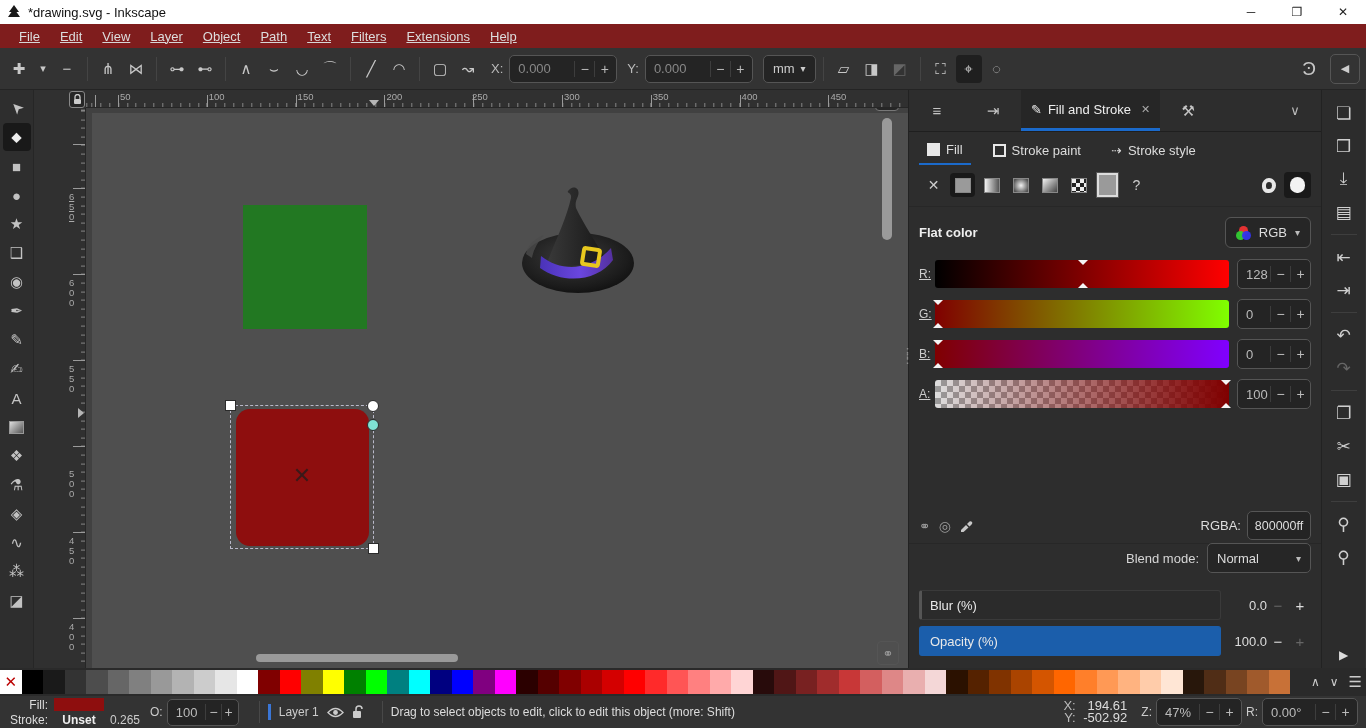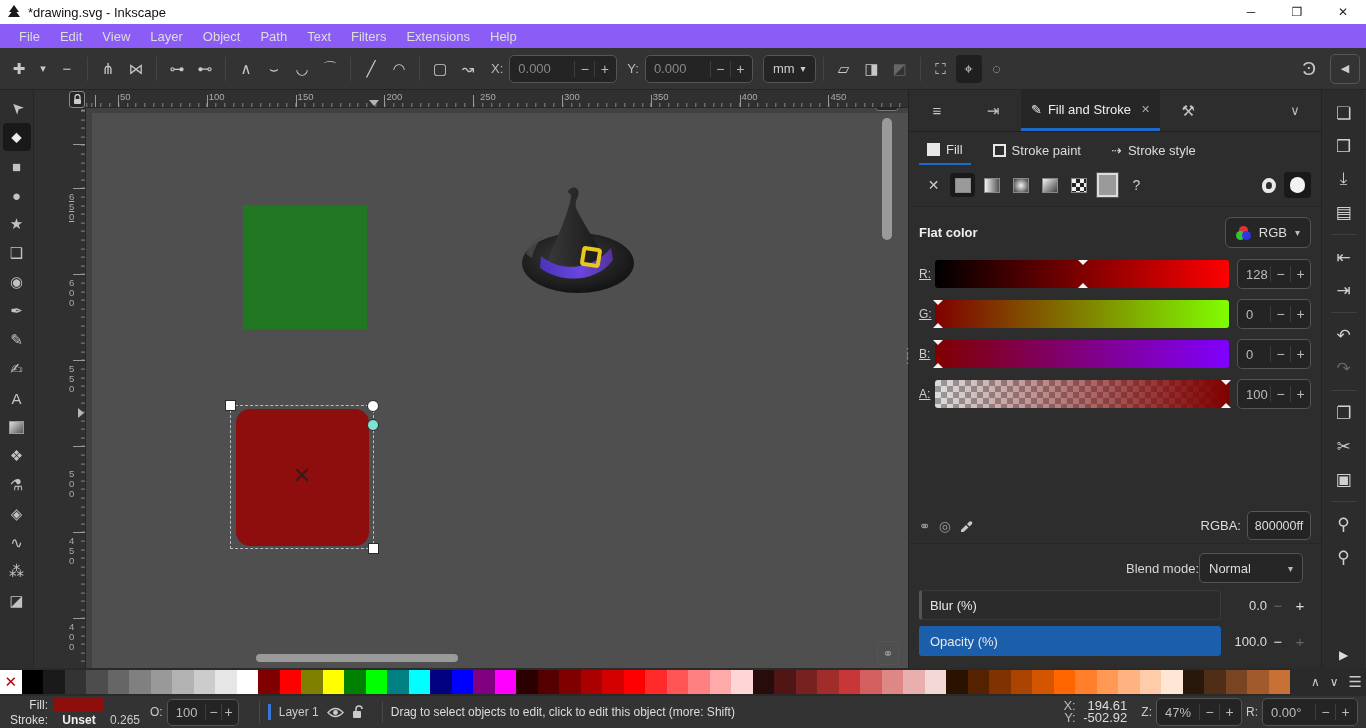--- a/index.html
+++ b/index.html
@@ -7,21 +7,21 @@
     font-family:"Liberation Sans","DejaVu Sans",sans-serif; font-size:13px; color:#d6d6d6; }
 
   
   #titlebar { height:24px; background:#ffffff; color:#111; display:flex; align-items:center; padding-left:6px; }
   #titlebar .logo { width:16px; height:16px; margin-right:6px; }
   #titlebar .title { font-size:13px; }
   #titlebar .wincontrols { margin-left:auto; display:flex; height:100%; }
   #titlebar .winbtn { width:46px; display:flex; align-items:center; justify-content:center; color:#222; font-size:12px; cursor:default; }
 
   
-  #menubar { height:24px; background:#8b5cf6; display:flex; align-items:center; padding-left:10px; gap:2px; }
+  #menubar { height:24px; background:#7f1d1d; display:flex; align-items:center; padding-left:10px; gap:2px;text-decoration:underline; }
   .menu-item { padding:2px 9px; color:#ddd; font-size:13px; }
 
   
   #toolbar { height:42px; background:#333; border-bottom:1px solid #242424; display:flex; align-items:center; padding:0 6px; gap:2px; }
   .tbtn { min-width:26px; height:28px; display:flex; align-items:center; justify-content:center; color:#c8c8c8; font-size:15px; border-radius:4px; }
   .tbtn.small { min-width:18px; font-size:11px; }
   .tbtn.active { background:#1f1f1f; }
   .tbtn.disabled { color:#666; }
   .tbsep { width:1px; height:24px; background:#444; margin:0 5px; }
   .spin { display:flex; align-items:center; background:#242424; border:1px solid #555; border-radius:5px; height:28px; padding:0 2px 0 8px; }
@@ -144,21 +144,21 @@
   .mark.top { top:0; border-top:5px solid #f5f5f5; }
   .mark.bot { bottom:0; border-bottom:5px solid #f5f5f5; }
   .slider-row .spin { margin-left:8px; width:74px; height:30px; padding:0 0 0 8px; }
   .slider-row .spin .spin-val { flex:1; margin-right:2px; }
 
   #rgba-row { position:absolute; left:0; right:0; top:418px; display:flex; align-items:center; padding:0 10px; height:36px; border-bottom:1px solid #272727; }
   #rgba-row .mini { color:#9a9a9a; font-size:14px; margin-right:8px; }
   #rgba-label { margin-left:auto; color:#ddd; }
   #rgba-input { width:64px; height:29px; background:#242424; border:1px solid #555; border-radius:5px; color:#ddd; display:flex; align-items:center; justify-content:center; margin-left:6px; font-size:12.5px; }
 
-  #blend-row { position:absolute; left:0; right:0; top:463px; display:flex; align-items:center; justify-content:flex-end; padding:0 18px; }
+  #blend-row { position:absolute; left:0; right:0; top:453px; display:flex; align-items:center; justify-content:flex-end; padding:0 10px; gap:8px; }
   #blend-dd { width:104px; height:30px; background:#262626; border:1px solid #555; border-radius:5px; display:flex; align-items:center; padding:0 9px; color:#ddd; }
   #blend-dd .arrow { margin-left:auto; font-size:10px; color:#bbb; }
 
   .fslider-row { position:absolute; left:10px; right:10px; height:30px; display:flex; align-items:center; }
   #blur-row { top:500px; } #opacity-row { top:536px; }
   .fslider { flex:1; height:30px; background:#2b2b2b; border:1px solid #3a3a3a; border-left:3px solid #555; border-radius:3px; display:flex; align-items:center; padding-left:8px; color:#e8e8e8; }
   .fslider.full { background:#1b5eab; border-color:#1b5eab; }
   .fval { width:42px; text-align:right; color:#ddd; margin-left:4px; }
   .fbtn { width:22px; text-align:center; font-size:15px; color:#ddd; }
   .fbtn.dim { color:#666; }
@@ -312,21 +312,21 @@
             <rect x="1" y="5" width="7" height="5" rx="1" fill="#ccc"></rect>
           </svg>
       </span>
     </div>
     <div id="hruler">
         <div id="hmarker"></div>
         <span class="hrl" style="left: 34px;">50</span>
         <span class="hrl" style="left: 122.8px;">100</span>
         <span class="hrl" style="left: 211.6px;">150</span>
         <span class="hrl" style="left: 300.4px;">200</span>
-        <span class="hrl" style="left: 394px; text-align: center;">250</span>
+        <span class="hrl" style="left: 386px; text-align: center;">250</span>
         <span class="hrl" style="left: 478px;">300</span>
         <span class="hrl" style="left: 566.8px;">350</span>
         <span class="hrl" style="left: 655.6px;">400</span>
         <span class="hrl" style="left: 744.4px;">450</span>
       </div>
     <div id="vruler">
         <div id="vmarker"></div>
         <span class="vrl" style="top: 84px; text-decoration: underline;">650</span>
         <span class="vrl" style="top: 170px;">600</span>
         <span class="vrl" style="top: 256px;">550</span>

